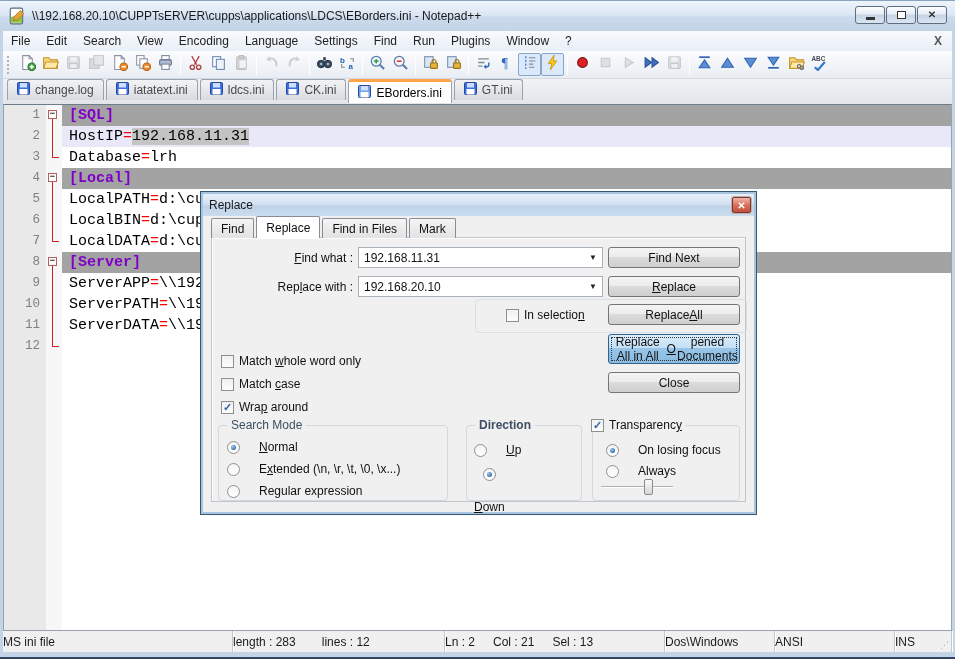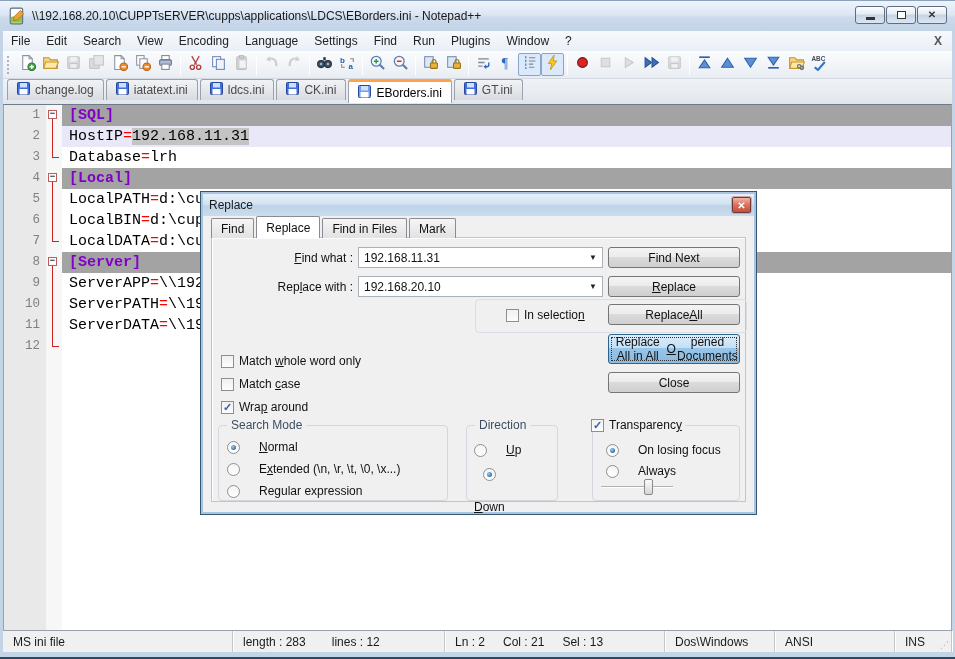--- a/index.html
+++ b/index.html
@@ -62,21 +62,21 @@
   .c-eq{color:#f00;}
   .c-sel{background:#c4c4c4;}
   .fbox{position:absolute;left:2px;top:5px;width:9px;height:9px;border:1px solid #b85c5c;background:#fff;
         color:#222;font:bold 9px/7px "Liberation Mono",monospace;text-align:center;}
   .fline{position:absolute;left:6px;width:0;border-left:1px solid #cc2222;}
   .fhoriz{position:absolute;left:6px;top:10px;width:7px;height:0;border-top:1px solid #cc2222;}
 
   
   .statusbar{position:absolute;left:3px;top:629px;width:949px;height:22px;background:#f0f0f0;
     border-top:1px solid #9aa1aa;display:flex;font-size:12px;color:#1a1a1a;align-items:center;}
-  .seg{height:100%;display:flex;align-items:center;padding-left:10px;gap:26px;
+  .seg{height:100%;display:flex;align-items:center;gap:26px;
        border-right:1px solid #c3c6ca;box-shadow:1px 0 0 #fff;}
   .seg:last-child{border-right:none;box-shadow:none;}
   .grip2{position:absolute;right:2px;bottom:2px;color:#aaa;font-size:9px;letter-spacing:1px;}
 
   
   .dlg{position:absolute;left:200px;top:190px;width:557px;height:324px;z-index:20;
        background:#a9c4de;border:1px solid #35576f;padding:2px;font-size:12px;color:#111;}
   .dlg-title{height:22px;background:linear-gradient(#e7f0fa,#d3e2f2 45%,#bed3e8 55%,#cadcef);
        display:flex;align-items:center;padding-left:6px;font-size:12px;color:#1a1a1a;position:relative;}
   .dlg-close{position:absolute;right:3px;top:3px;width:19px;height:16px;border:1px solid #6e3a33;border-radius:2px;
@@ -595,21 +595,21 @@
       </div>
       <div class="rb" style="left:24px;top:246px;">
         <span class="dot"></span>
         <span>E<u>x</u>tended (\n, \r, \t, \0, \x...)</span>
       </div>
       <div class="rb" style="left:24px;top:268px;">
         <span class="dot"></span>
         <span>Re<u>g</u>ular expression</span>
       </div>
 
-      <div class="grp" style="left:263px;top:209px;width:92px;height:76px;">
+      <div class="grp" style="left:263px;top:209px;width:116px;height:76px;font-weight:bold;">
         <span class="glabel">Direction</span>
       </div>
       <div class="rb" style="left:271px;top:227px;">
         <span class="dot"></span>
         <span><u>U</u>p</span>
       </div>
       <div class="rb sel" style="left:271px;top:252px;flex-direction:column;">
         <span class="dot"></span>
         <span><u>D</u>own</span>
       </div>

